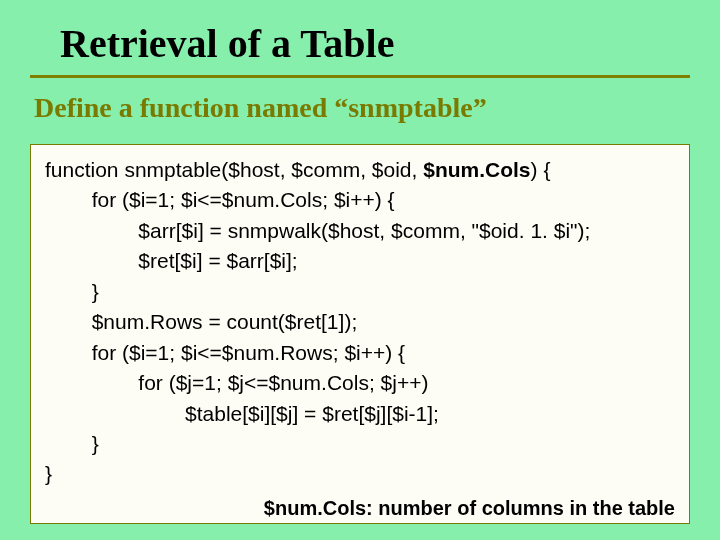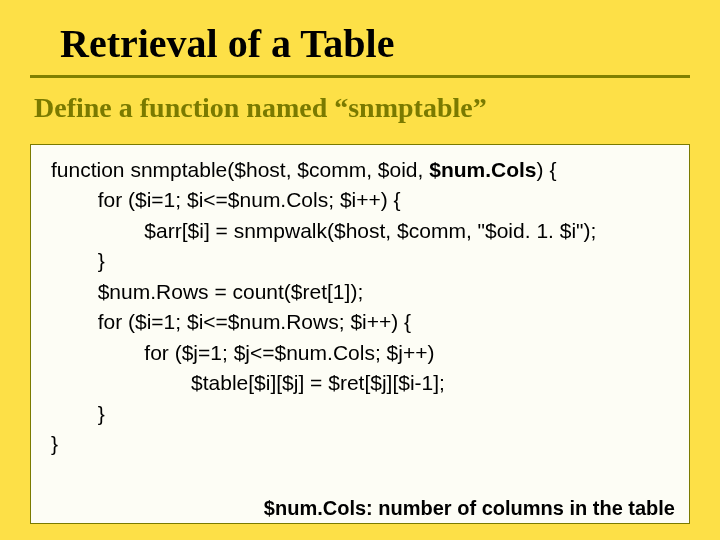--- a/index.html
+++ b/index.html
@@ -7,21 +7,21 @@
     width: 720px;
     height: 540px;
     background: #ffffff;
     font-family: Arial, Helvetica, sans-serif;
     position: relative;
     overflow: hidden;
   }
   .slide {
     width: 720px;
     height: 540px;
-    background: #fde047;
+    background: #86efac;
     position: relative;
     padding: 20px 30px;
   }
   .title {
     font-family: "Times New Roman", Times, serif;
     font-size: 40px;
     font-weight: bold;
     color: #000000;
     margin-left: 30px;
     margin-bottom: 8px;
@@ -43,21 +43,21 @@
     border: 1px solid #7a7a00;
     padding: 10px 14px 10px 14px;
     font-family: Arial, Helvetica, sans-serif;
     font-size: 21px;
     color: #000000;
     line-height: 1.45;
     background: #fdfdf5;
     position: relative;
     min-height: 380px;
   }
-  .code-line { white-space: pre; margin-left: 6px; }
+  .code-line { white-space: pre; }
   .bold { font-weight: bold; }
   .note {
     position: absolute;
     right: 14px;
     bottom: 0;
     font-size: 20px;
     font-weight: bold;
     color: #000000;
   }
 </style>
@@ -68,20 +68,21 @@
 
   <h1 class="title">Retrieval of a Table</h1>
   <div class="title-underline"></div>
 
   <div class="subtitle">Define a function named “snmptable”</div>
 
   <div class="code-box">
     <div class="code-line"><span>function snmptable($host, $comm, $oid, </span><span class="bold">$num.Cols</span><span>) {</span></div>
     <div class="code-line">        for ($i=1; $i&lt;=$num.Cols; $i++) {</div>
     <div class="code-line">                $arr[$i] = snmpwalk($host, $comm, "$oid. 1. $i");</div>
+    <div class="code-line">                $ret[$i] = $arr[$i];</div>
     <div class="code-line">        }</div>
     <div class="code-line">        $num.Rows = count($ret[1]);</div>
     <div class="code-line">        for ($i=1; $i&lt;=$num.Rows; $i++) {</div>
     <div class="code-line">                for ($j=1; $j&lt;=$num.Cols; $j++)</div>
     <div class="code-line">                        $table[$i][$j] = $ret[$j][$i-1];</div>
     <div class="code-line">        }</div>
     <div class="code-line">}</div>
 
     <div class="note">$num.Cols: number of columns in the table</div>
   </div>

